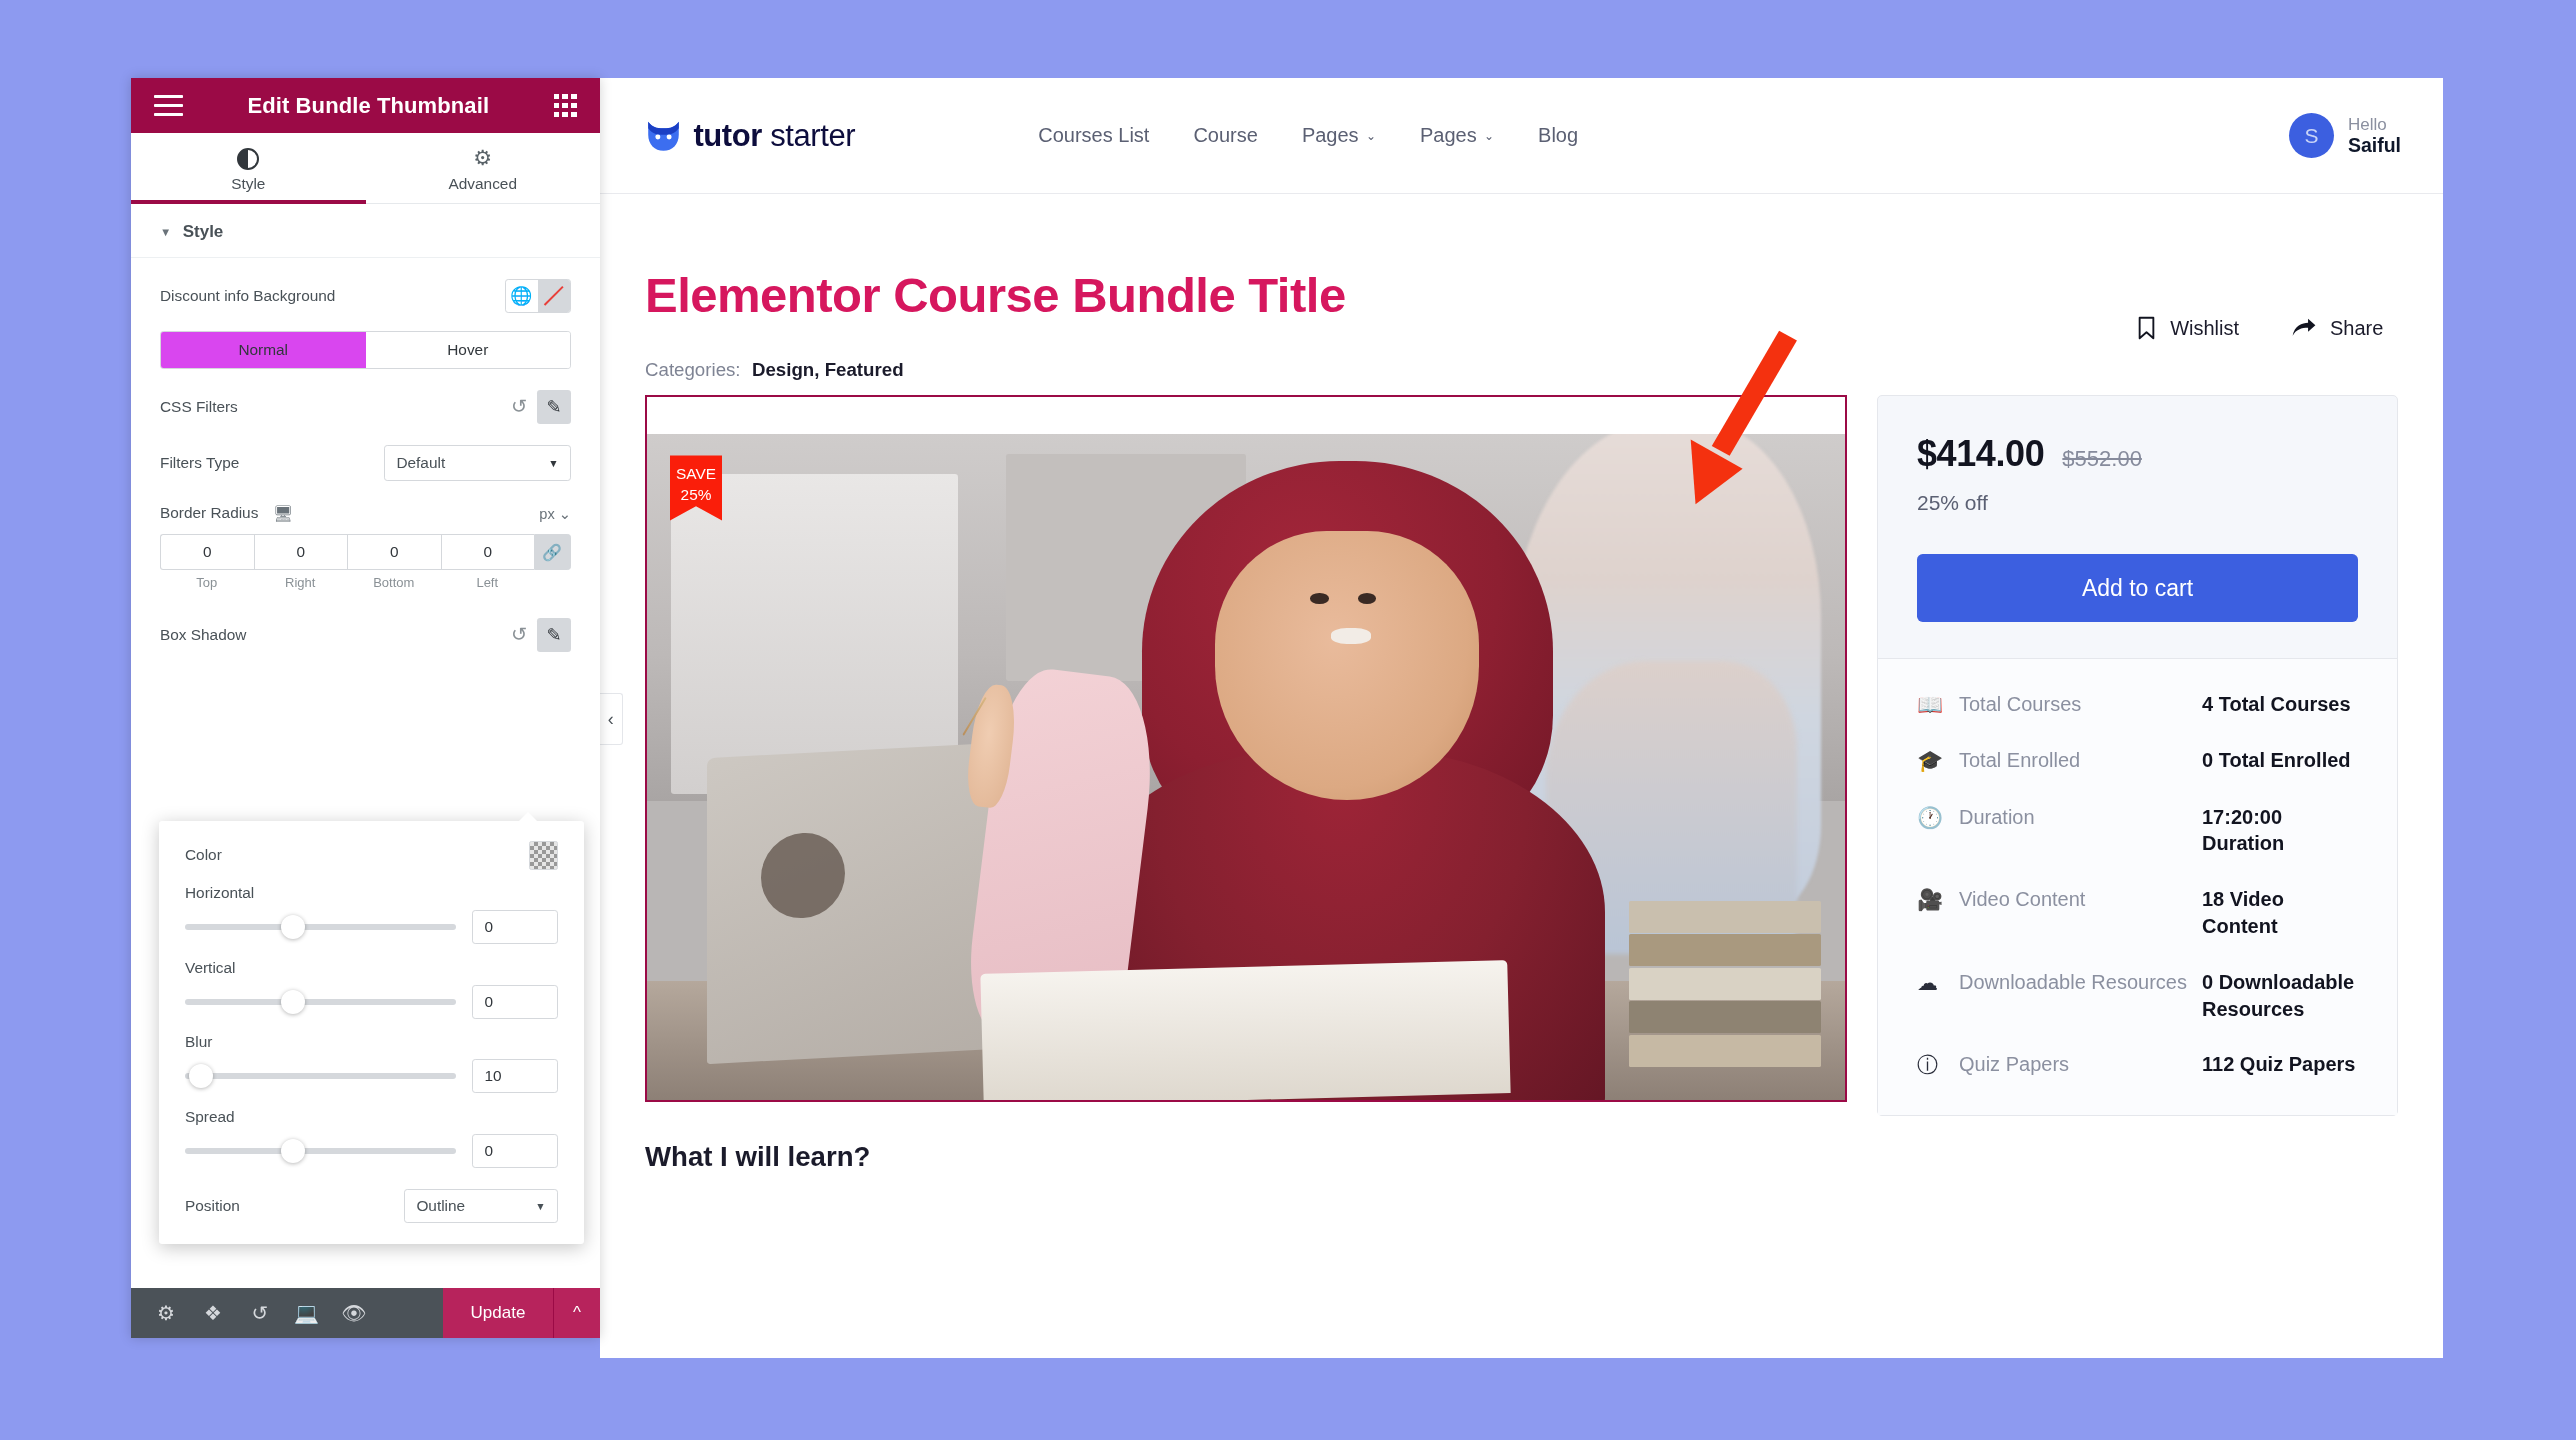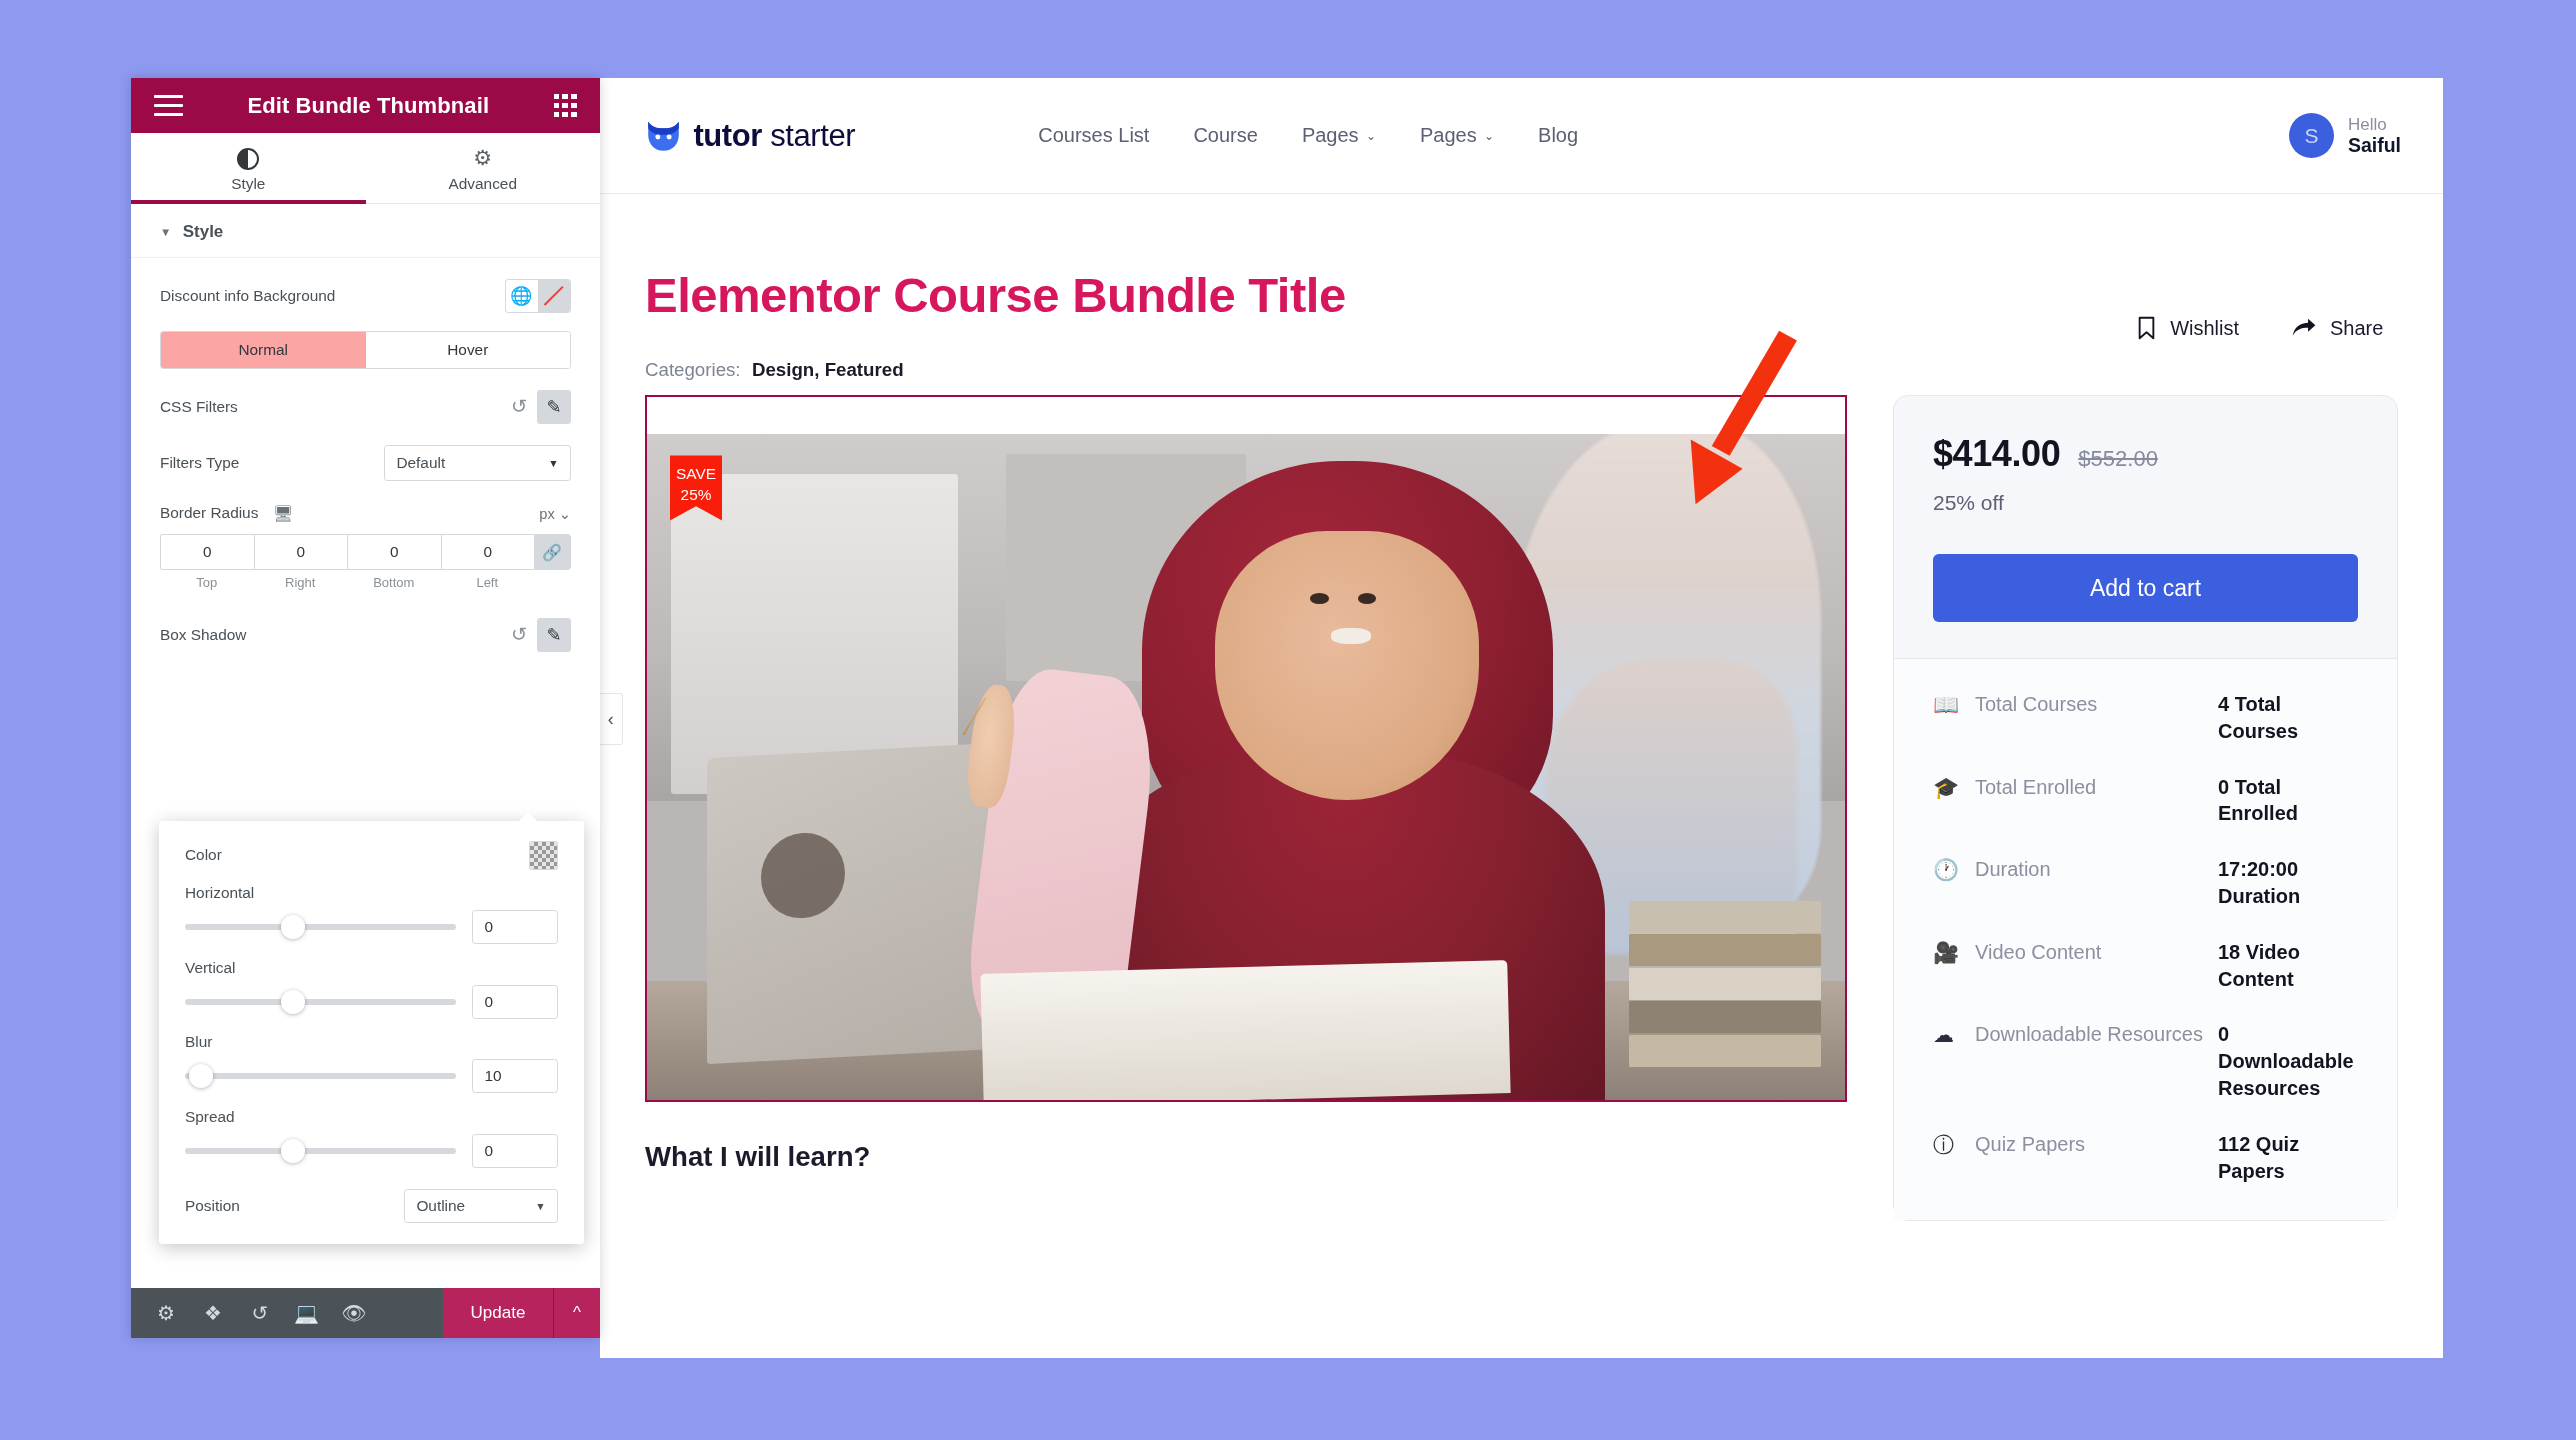--- a/index.html
+++ b/index.html
@@ -82,21 +82,21 @@
   }
 
   .seg-group {
     display:flex; margin:18px 29px 0 29px;
     border:0.8px solid #d5d8dc; border-radius:3.2px; overflow:hidden;
   }
   .seg {
     flex:1; text-align:center; font-size:15.4px; color:#32373c;
     padding:9px 0; cursor:pointer; background:#fff;
   }
-  .seg.active { background:#fca5a5; }
+  .seg.active { background:#d946ef; }
 
   .icon-btn {
     width:34px; height:34px; border-radius:3.2px;
     display:flex; align-items:center; justify-content:center;
     cursor:pointer;
   }
   .icon-btn.filled { background:#d5d8dc; }
   .pencil-ic { font-size:18px; color:#32373c; }
   .reset-ic { font-size:19.5px; color:#8a9196; margin-right:9.7px; cursor:pointer;}
 
@@ -320,23 +320,22 @@
     clip-path: polygon(0 0, 100% 0, 100% 100%, 50% 78%, 0 100%);
   }
   .ribbon .l1 { display:block; }
   .ribbon .l2 { display:block; }
 
   
   .actions-row { display:flex; justify-content:flex-end; gap:52px; margin-top:47px; padding-right:14.6px;}
   .act { display:flex; align-items:center; gap:13px; font-size:20px; color:#1b1b2b; cursor:pointer; }
 
   .price-card {
-    margin-top:55px; border:0.8px solid #e5e7ec; border-radius:15px;
+    margin-top:55px; border:0.8px solid #e5e7ec; border-radius:5px;
     background:#f5f7fb;
-    margin-left:16px;
   }
   .pc-top { padding:37px 39px 36px 39px; border-bottom:0.8px solid #e5e7ec; }
   .price-line { display:flex; align-items:baseline; gap:18px; }
   .price-now { font-size:36px; font-weight:bold; color:#121420; letter-spacing:-0.4px;}
   .price-old { font-size:22px; color:#868b9c; text-decoration:line-through; }
   .price-off { margin-top:16px; font-size:21px; color:#5b6073; }
   .cart-btn {
     margin-top:39px; width:100%; height:68px; border:none; border-radius:5.7px;
     background:#3c5fe0; color:#fff; font-size:23px; cursor:pointer;
     font-family:"Liberation Sans", sans-serif;

